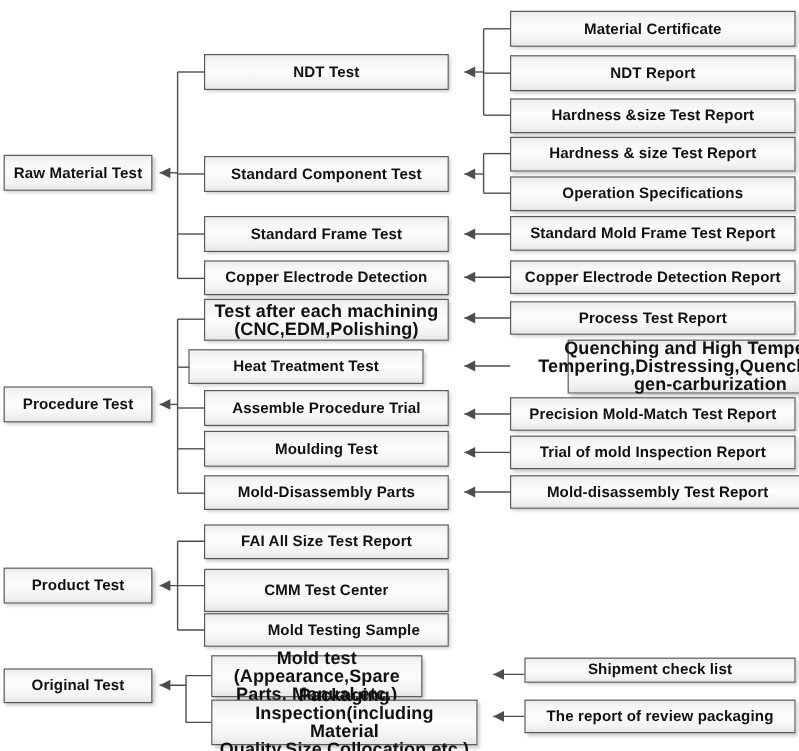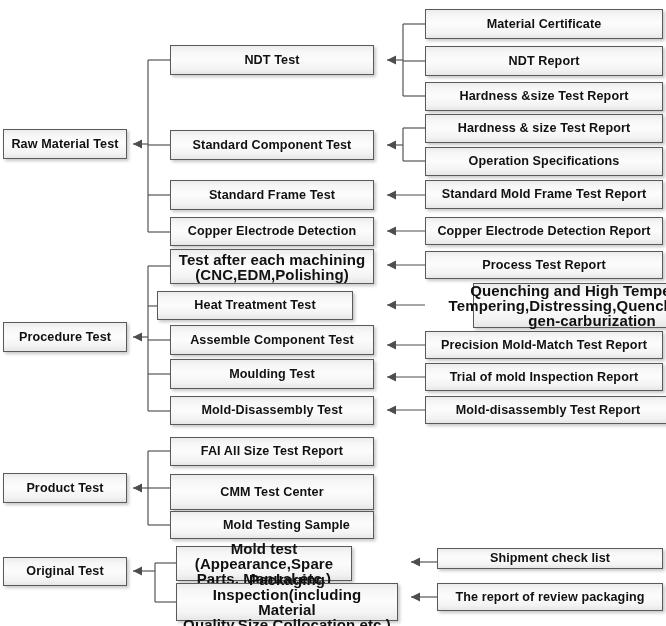--- a/index.html
+++ b/index.html
@@ -144,23 +144,23 @@
   <div class="node" style="left: 3px; top: 557px; width: 124px; height: 29px;">Original Test</div>
 
   <div class="node" style="left: 170px; top: 45px; width: 204px; height: 30px;">NDT Test</div>
   <div class="node" style="left: 170px; top: 130px; width: 204px; height: 30px;">Standard Component Test</div>
   <div class="node" style="left: 170px; top: 180px; width: 204px; height: 30px;">Standard Frame Test</div>
   <div class="node" style="left: 170px; top: 217px; width: 204px; height: 29px;">Copper Electrode Detection</div>
 
   <div class="node multiline" style="left: 170px; top: 249px; width: 204px; height: 35px;">Test after each machining
 (CNC,EDM,Polishing)</div>
   <div class="node" style="left: 157px; top: 291px; width: 196px; height: 29px;">Heat Treatment Test</div>
-  <div class="node" style="left: 170px; top: 325px; width: 204px; height: 30px;">Assemble Component Test</div>
+  <div class="node" style="left: 170px; top: 325px; width: 204px; height: 30px;">Assemble Procedure Trial</div>
   <div class="node" style="left: 170px; top: 359px; width: 204px; height: 30px;">Moulding Test</div>
-  <div class="node" style="left: 170px; top: 396px; width: 204px; height: 29px;">Mold-Disassembly Test</div>
+  <div class="node" style="left: 170px; top: 396px; width: 204px; height: 29px;">Mold-Disassembly Parts</div>
 
   <div class="node" style="left: 170px; top: 437px; width: 204px; height: 29px;">FAI  All Size Test Report</div>
   <div class="node" style="left: 170px; top: 474px; width: 204px; height: 36px; text-align: center;">CMM Test Center</div>
   <div class="node" style="left: 170px; top: 511px; width: 204px; height: 28px; padding-left: 32px;">Mold Testing Sample</div>
 
   <div class="node multiline" style="left: 176px; top: 546px; width: 176px; height: 35px;">Mold test (Appearance,Spare
 Parts, Manual,etc.)</div>
   <div class="node multiline" style="left: 176px; top: 583px; width: 222px; height: 38px;">Packaging Inspection(including
 Material Quality,Size,Collocation,etc.)</div>
 

